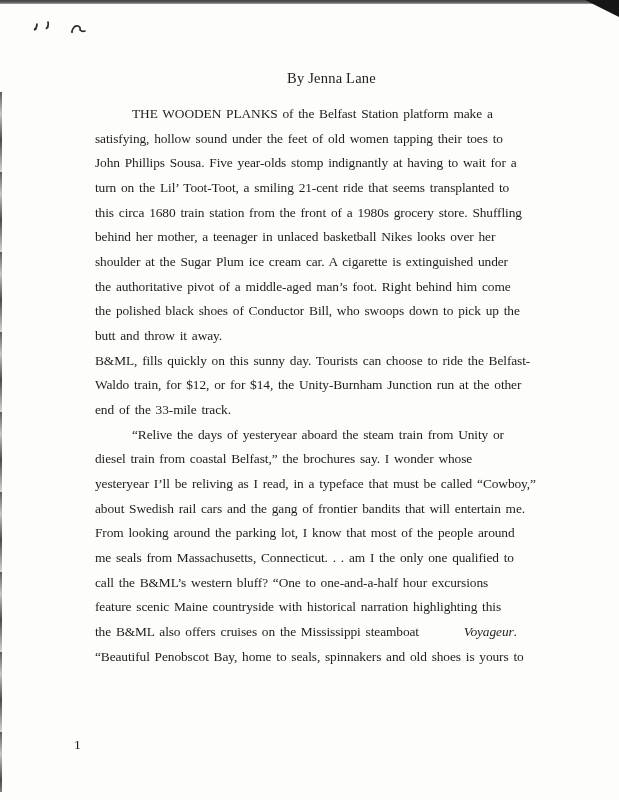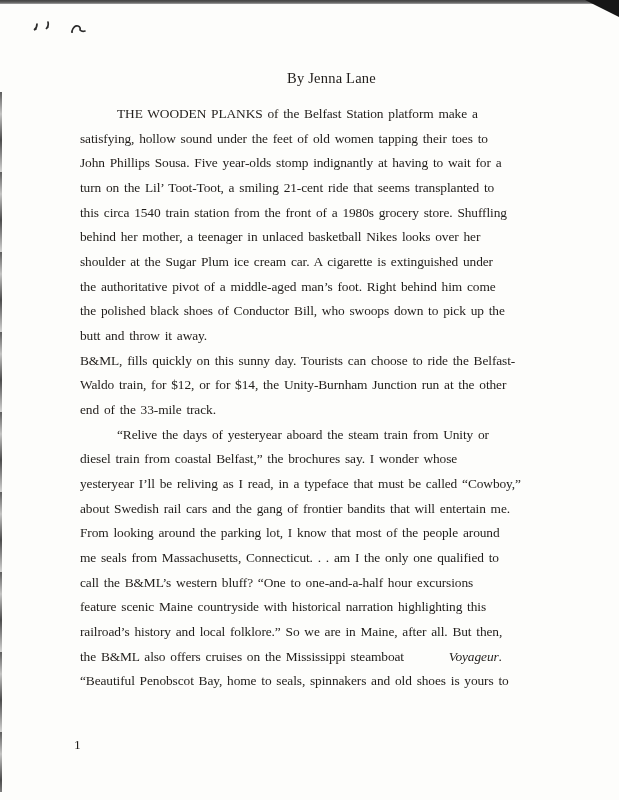--- a/index.html
+++ b/index.html
@@ -54,21 +54,21 @@
   .byline {
     position: absolute;
     left: 44px; right: 0; top: 70px;
     text-align: center;
     font-size: 14.5px;
     letter-spacing: 0.2px;
     white-space: nowrap;
   }
   .body-text {
     position: absolute;
-    left: 80px; top: 102px;
+    left: 95px; top: 102px;
     width: 452px;
   }
   .line {
     height: 24.68px;
     line-height: 24.68px;
     font-size: 13.4px;
     letter-spacing: -0.1px;
     word-spacing: 1.6px;
     white-space: nowrap;
   }
@@ -98,39 +98,38 @@
   </svg>
 
   <div class="byline">By Jenna Lane</div>
 
   <div class="body-text">
 
     <div class="line indent">THE WOODEN PLANKS of the Belfast Station platform make a</div>
     <div class="line">satisfying, hollow sound under the feet of old women tapping their toes to</div>
     <div class="line">John Phillips Sousa. Five year-olds stomp indignantly at having to wait for a</div>
     <div class="line">turn on the Lil’ Toot-Toot, a smiling 21-cent ride that seems transplanted to</div>
-    <div class="line">this circa 1540 train station from the front of a 1980s grocery store. Shuffling</div>
+    <div class="line">this circa 1680 train station from the front of a 1980s grocery store. Shuffling</div>
     <div class="line">behind her mother, a teenager in unlaced basketball Nikes looks over her</div>
     <div class="line">shoulder at the Sugar Plum ice cream car. A cigarette is extinguished under</div>
     <div class="line">the authoritative pivot of a middle-aged man’s foot. Right behind him come</div>
     <div class="line">the polished black shoes of Conductor Bill, who swoops down to pick up the</div>
     <div class="line">butt and throw it away.</div>
 
     <div class="line">B&amp;ML, fills quickly on this sunny day. Tourists can choose to ride the Belfast-</div>
     <div class="line">Waldo train, for $12, or for $14, the Unity-Burnham Junction run at the other</div>
     <div class="line">end of the 33-mile track.</div>
 
     <div class="line indent">“Relive the days of yesteryear aboard the steam train from Unity or</div>
     <div class="line">diesel train from coastal Belfast,” the brochures say. I wonder whose</div>
     <div class="line">yesteryear I’ll be reliving as I read, in a typeface that must be called “Cowboy,”</div>
     <div class="line">about Swedish rail cars and the gang of frontier bandits that will entertain me.</div>
     <div class="line">From looking around the parking lot, I know that most of the people around</div>
     <div class="line">me seals from Massachusetts, Connecticut. . . am I the only one qualified to</div>
     <div class="line">call the B&amp;ML’s western bluff? “One to one-and-a-half hour excursions</div>
     <div class="line">feature scenic Maine countryside with historical narration highlighting this</div>
-    <div class="line">railroad’s history and local folklore.” So we are in Maine, after all. But then,</div>
     <div class="line"><span>the B&amp;ML also offers cruises on the Mississippi steamboat </span><span class="italic">Voyageur</span><span>.</span></div>
     <div class="line">“Beautiful Penobscot Bay, home to seals, spinnakers and old shoes is yours to</div>
   </div>
 
   <div class="page-number">1</div>
 
 </div>
 
 </body></html>

